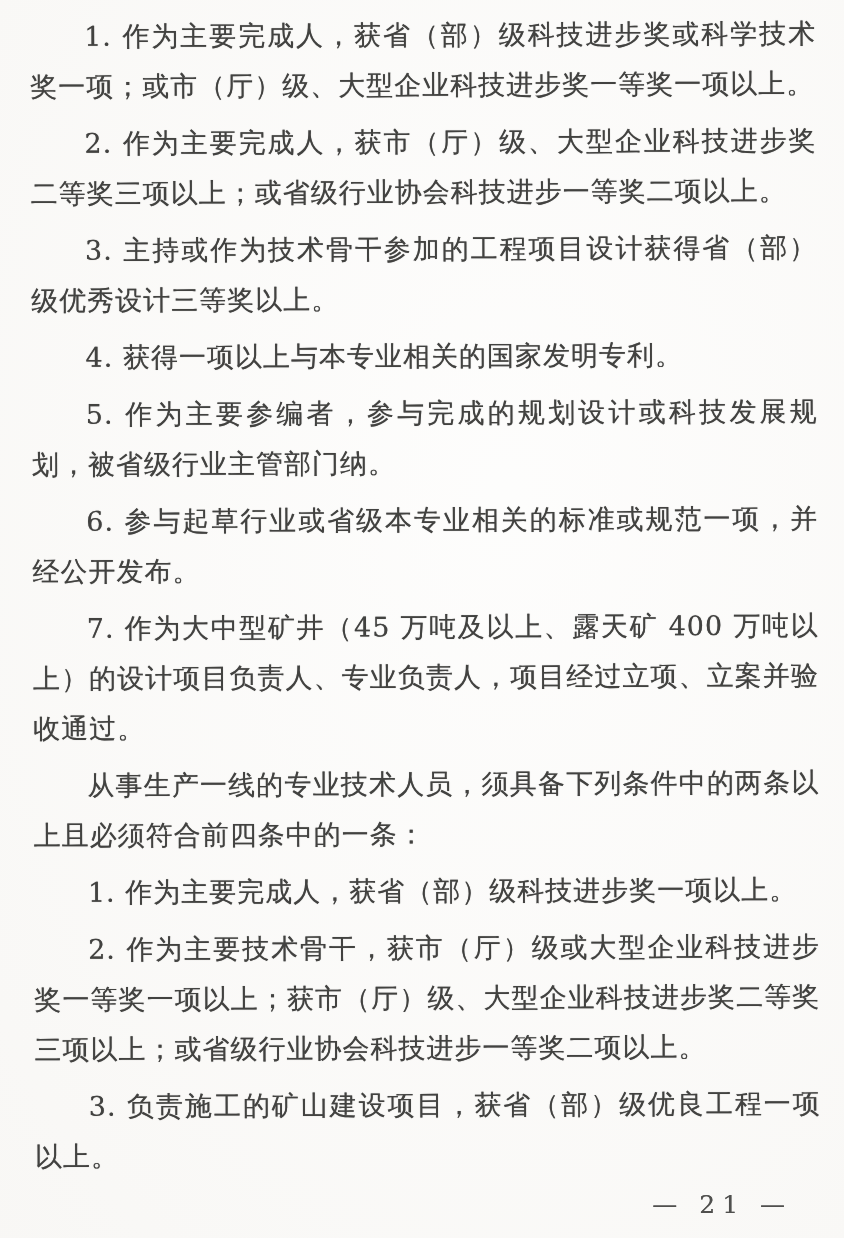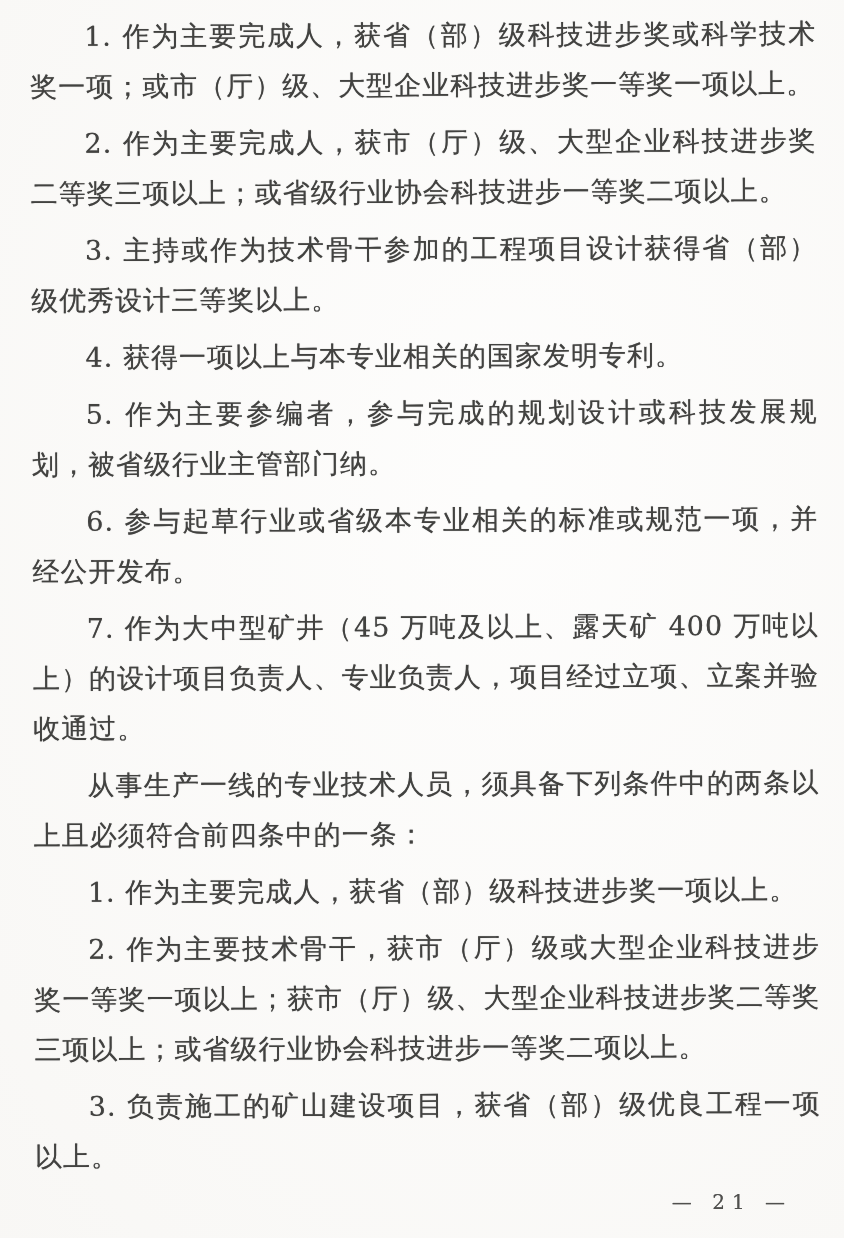--- a/index.html
+++ b/index.html
@@ -39,21 +39,21 @@
     text-justify: inter-ideograph;
     text-indent: 2em;
     color: #424240;
     text-shadow: 0 0 0.7px rgba(70,70,70,0.75);
     word-break: break-all;
   }
   .footer {
     position: absolute;
     top: 1190px;
     right: 52px;
-    font-size: 20px;
+    font-size: 25px;
     letter-spacing: 7px;
     color: #50504e;
     text-shadow: 0 0 0.6px rgba(80,80,80,0.7);
     white-space: nowrap;
   }
 </style>
 </head>
 <body>
 
 <div class="page">

